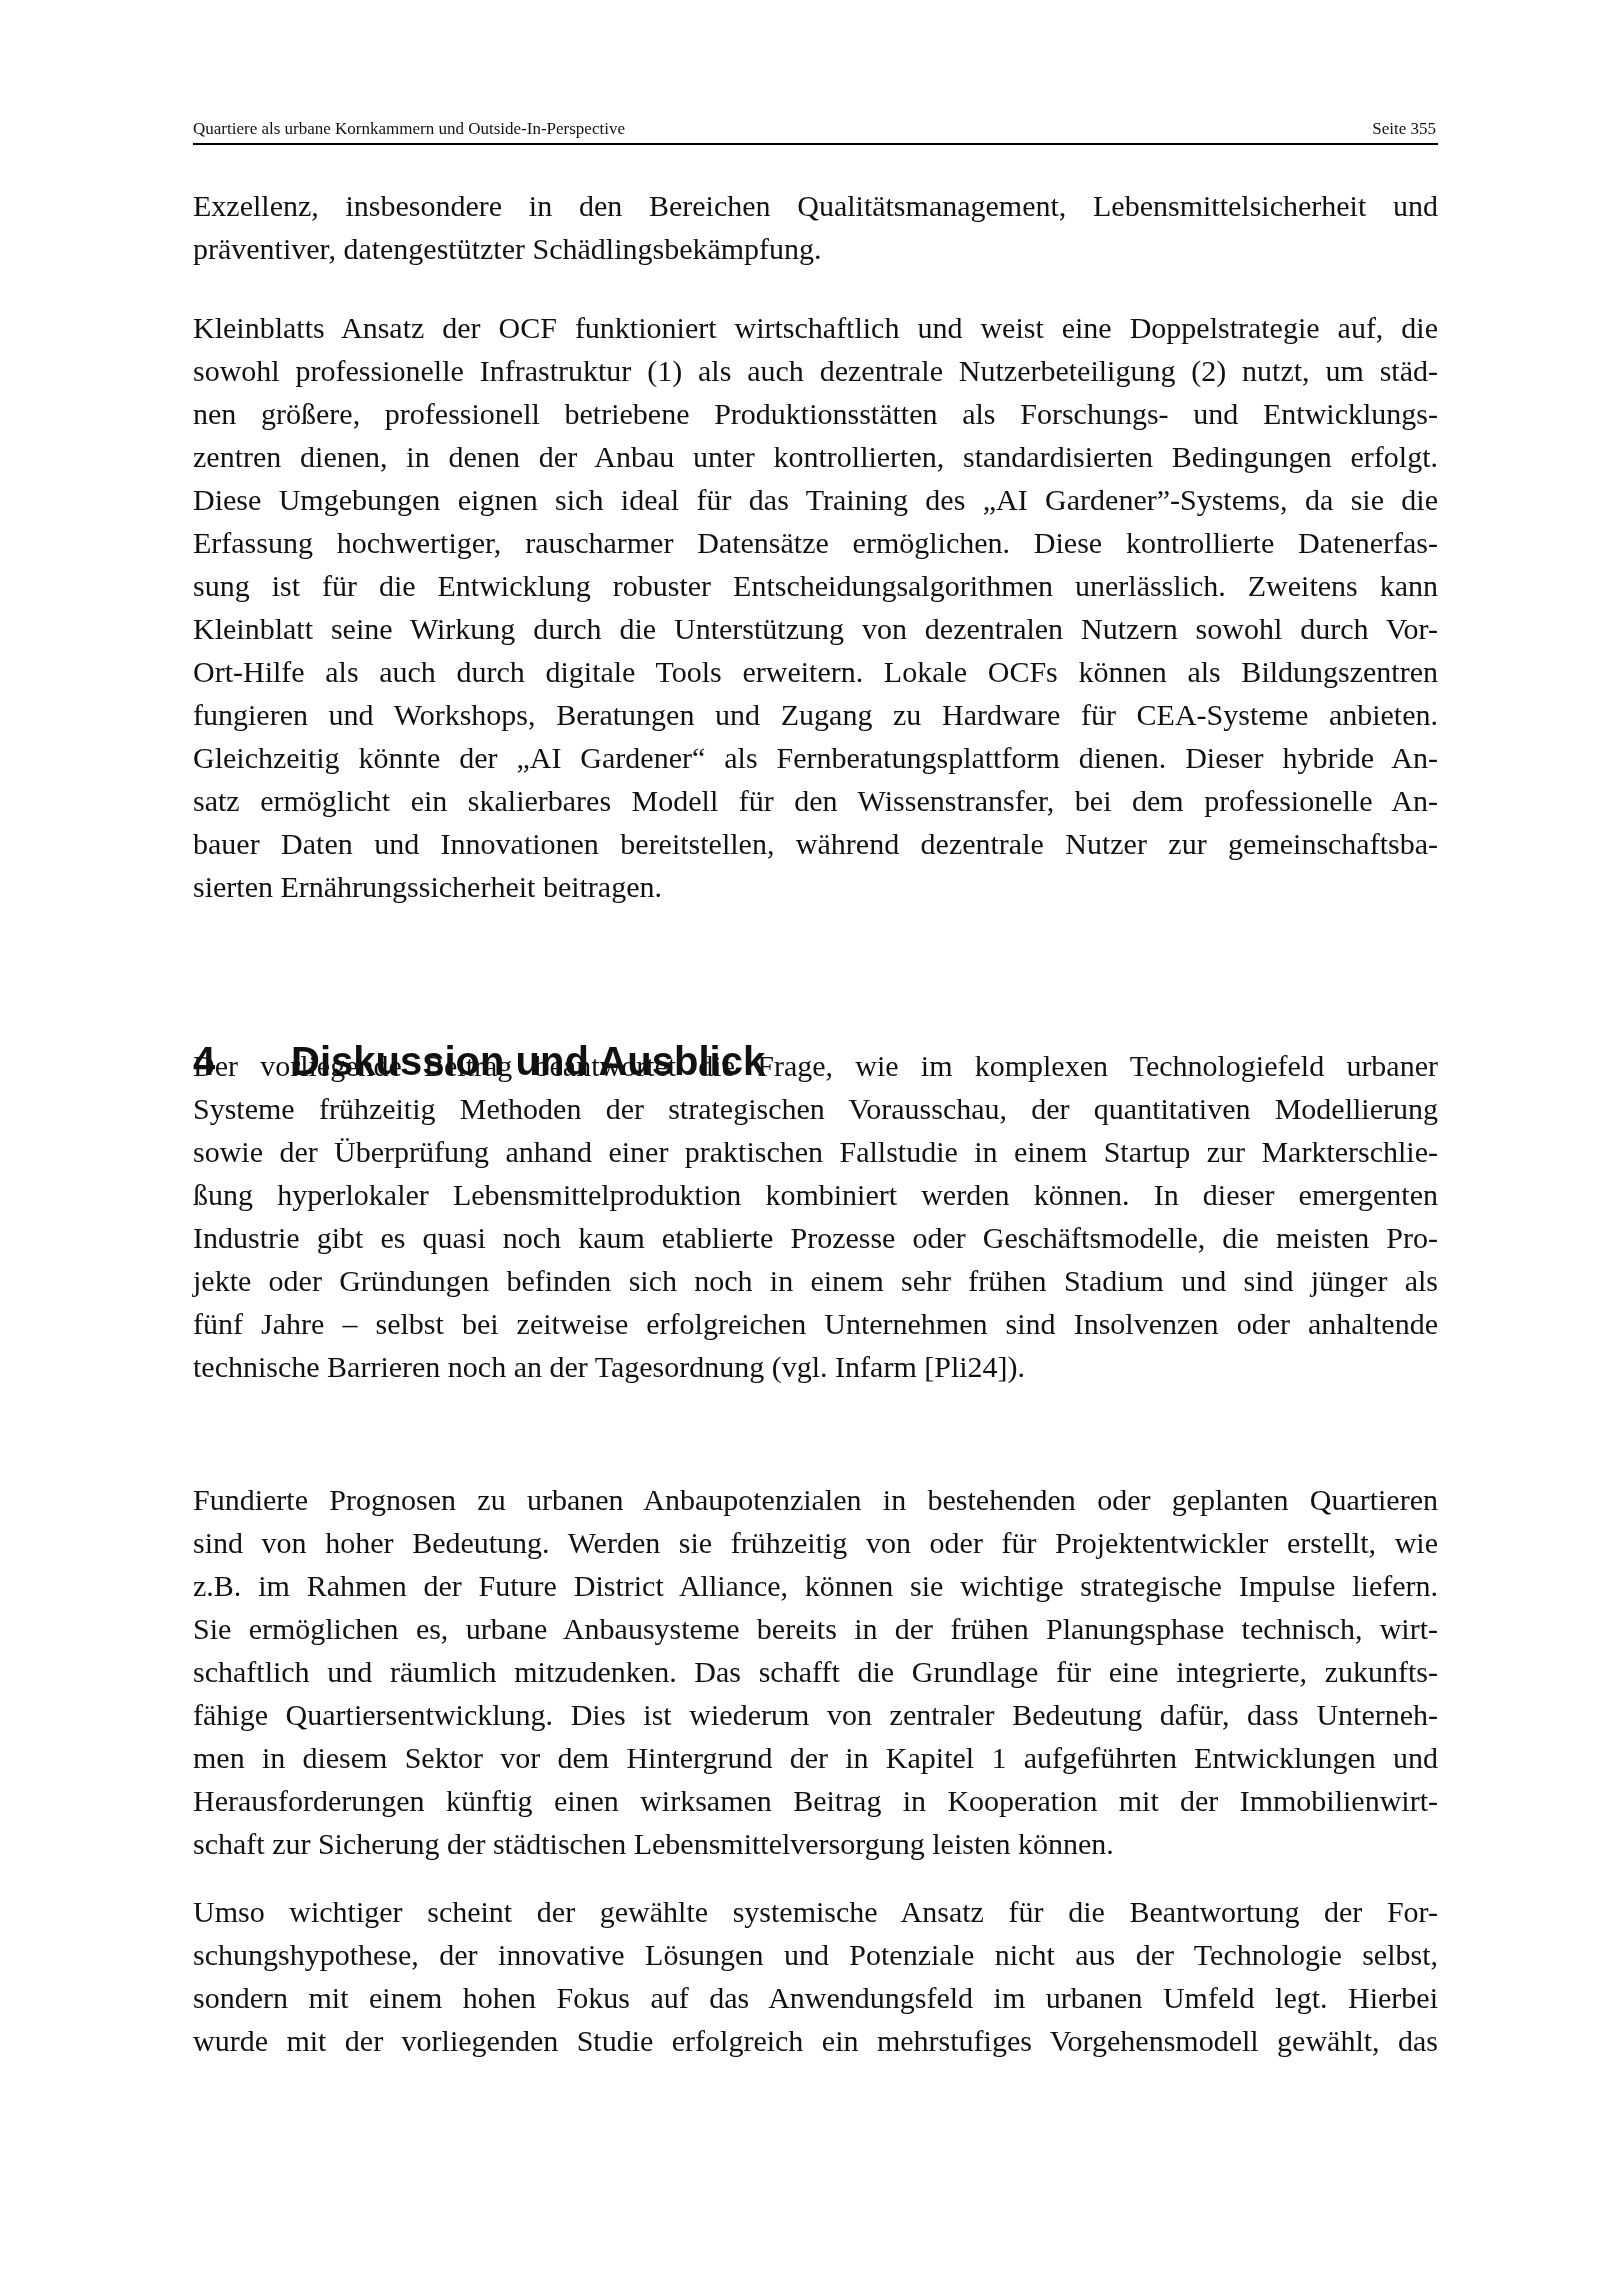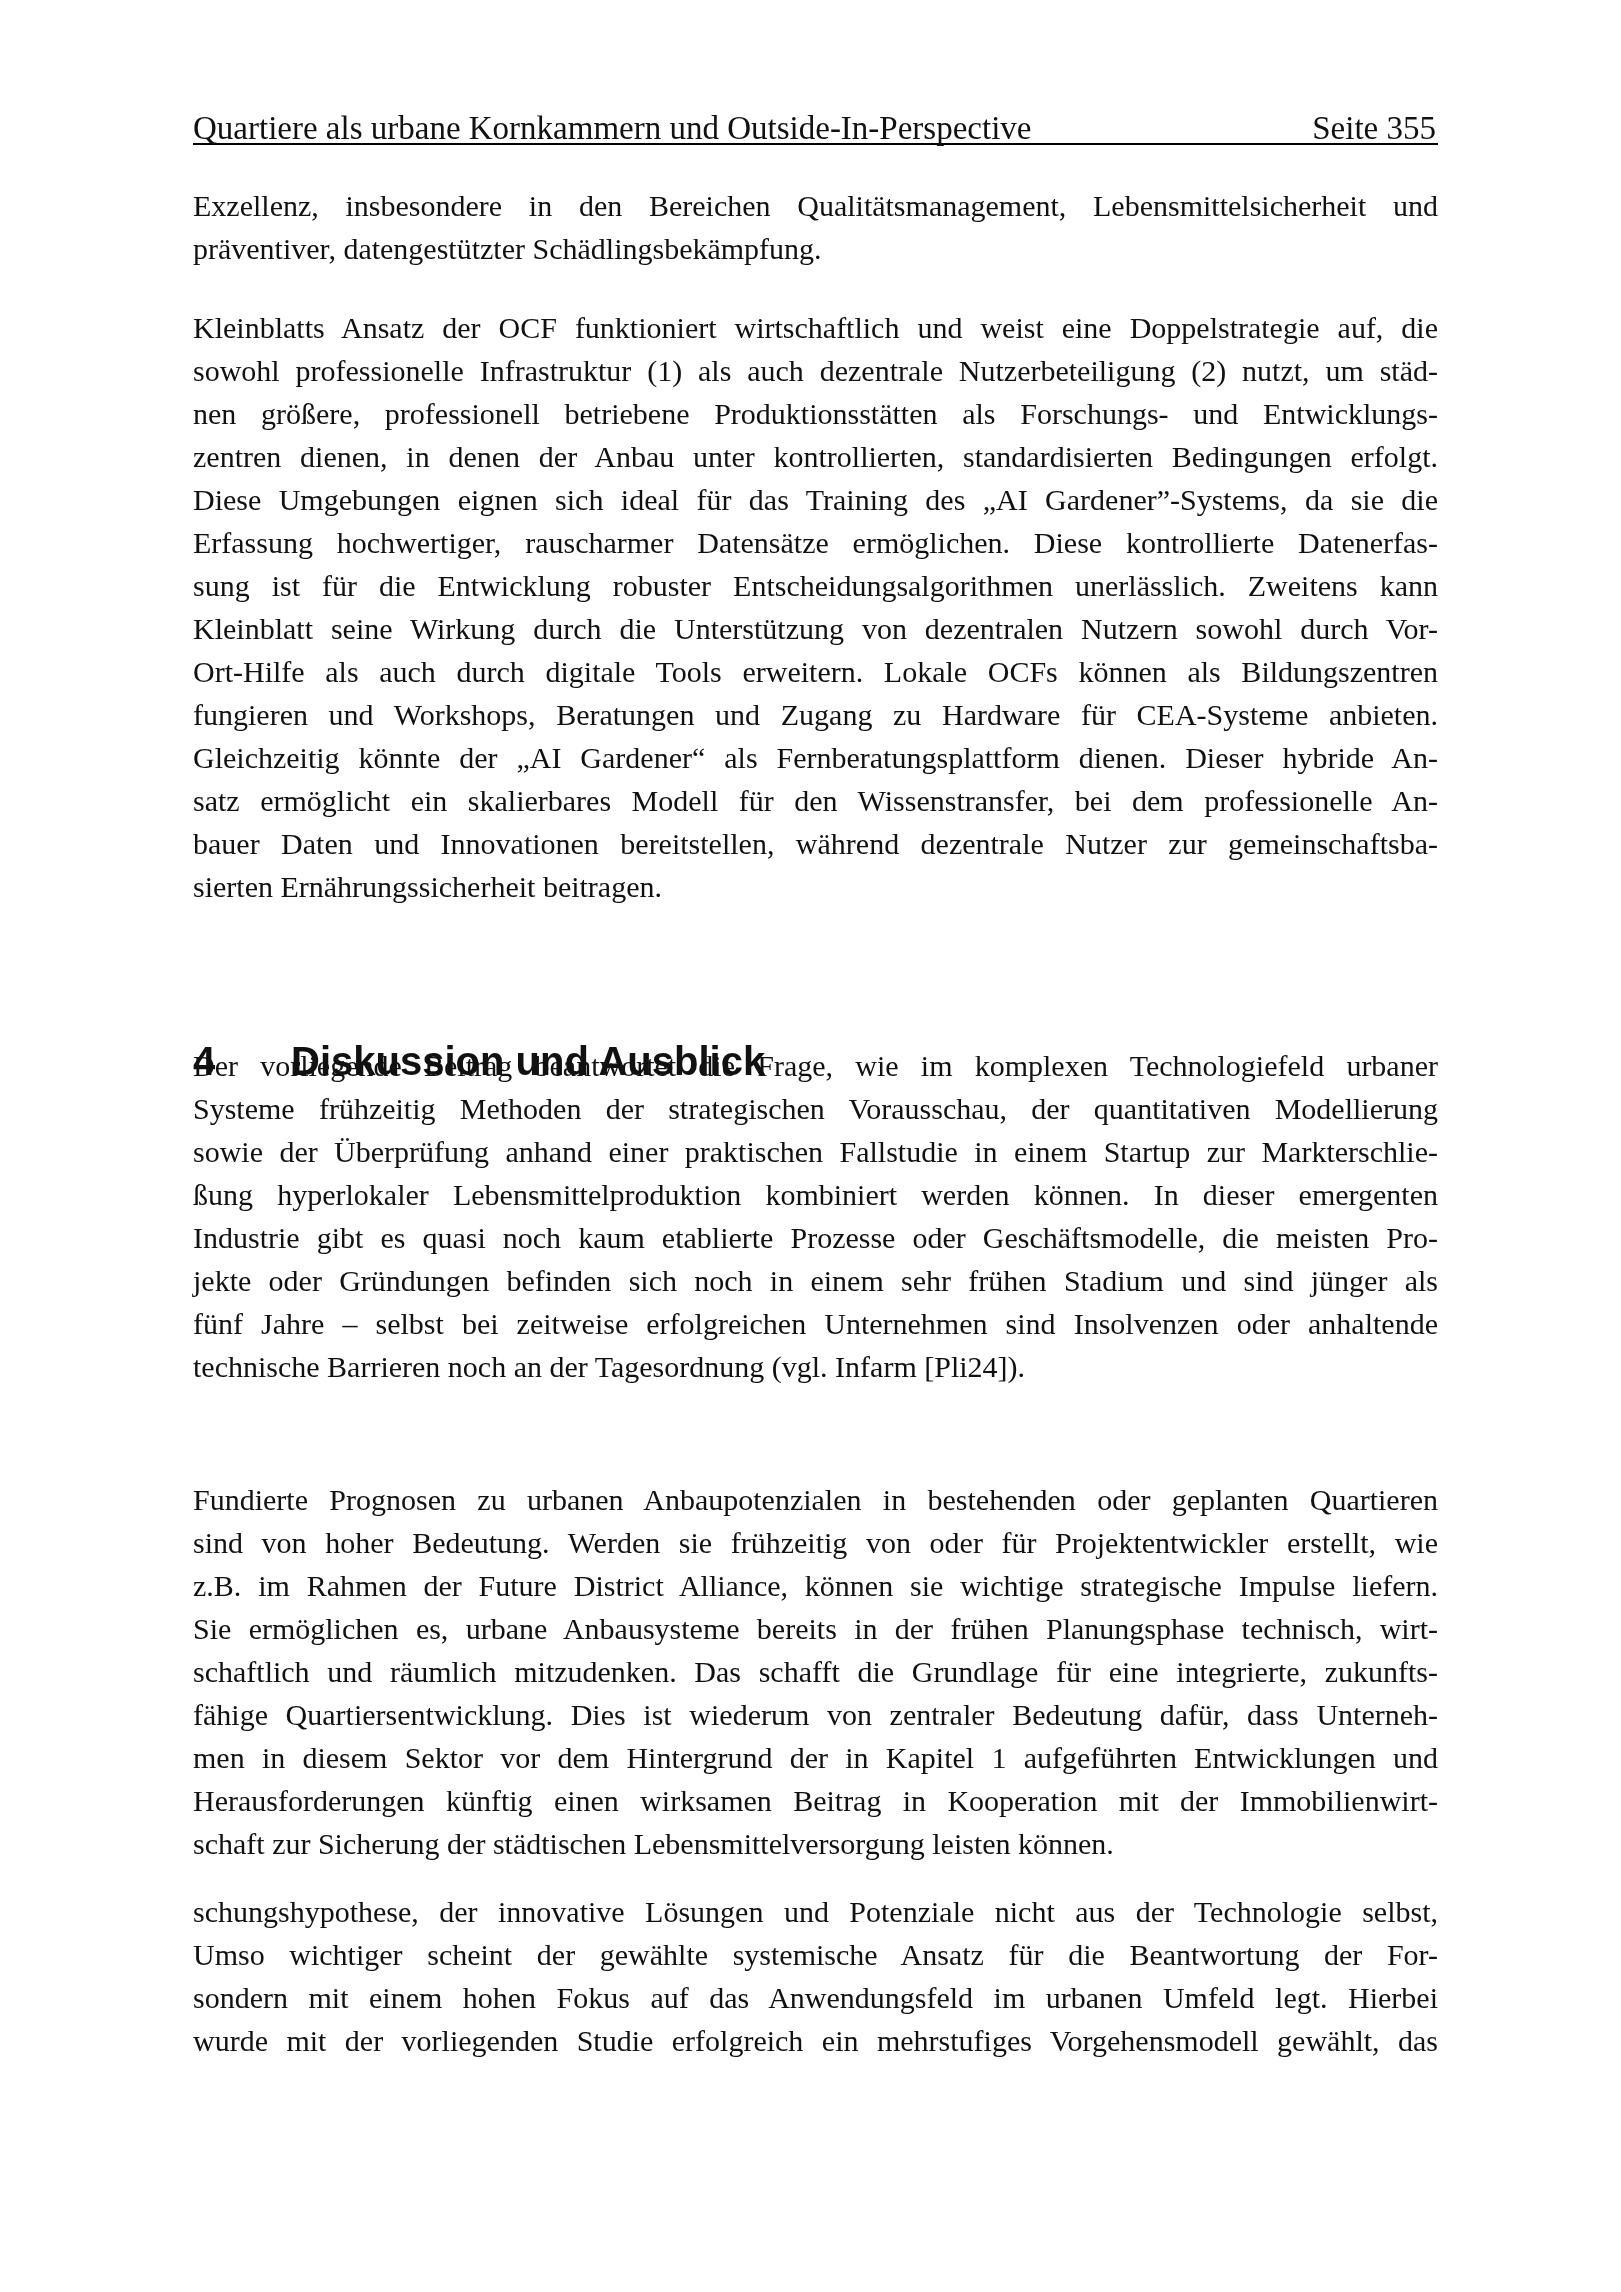--- a/index.html
+++ b/index.html
@@ -1,19 +1,19 @@
 <!DOCTYPE html>
 <html><head>
 <meta charset="utf-8">
 <style>
   html, body { margin: 0; padding: 0; background: #ffffff; }
   body { width: 1621px; height: 2293px; position: relative; overflow: hidden;
          font-family: "Liberation Serif", "DejaVu Serif", serif; color: #111; }
   .header { position: absolute; left: 193px; top: 110px; width: 1245px; height: 33px;
-            border-bottom: 2.9px solid #000; font-size: 33px; line-height: 29px; }
+            border-bottom: 2.9px solid #000; font-size: 17px; line-height: 29px; }
   .header .title { position: absolute; left: 0; top: 3.9px; }
   .header .page { position: absolute; right: 2px; top: 3.9px; }
   .block { position: absolute; left: 193px; width: 1245px; }
   .line { display: block; font-size: 30px; line-height: 43px; height: 43px;
           text-align: justify; text-align-last: justify; white-space: nowrap; }
   .line.last { text-align-last: left; }
   .line span { white-space: normal; }
   .heading { position: absolute; left: 193px; top: 1037px; font-family: "Liberation Sans", "DejaVu Sans", sans-serif;
              font-weight: bold; font-size: 40px; line-height: 49px; }
   .heading .num { display: inline-block; width: 98px; }
@@ -69,18 +69,18 @@
   <span class="line"><span>z.B. im Rahmen der Future District Alliance, können sie wichtige strategische Impulse liefern.</span></span>
   <span class="line"><span>Sie ermöglichen es, urbane Anbausysteme bereits in der frühen Planungsphase technisch, wirt-</span></span>
   <span class="line"><span>schaftlich und räumlich mitzudenken. Das schafft die Grundlage für eine integrierte, zukunfts-</span></span>
   <span class="line"><span>fähige Quartiersentwicklung. Dies ist wiederum von zentraler Bedeutung dafür, dass Unterneh-</span></span>
   <span class="line"><span>men in diesem Sektor vor dem Hintergrund der in Kapitel 1 aufgeführten Entwicklungen und</span></span>
   <span class="line"><span>Herausforderungen künftig einen wirksamen Beitrag in Kooperation mit der Immobilienwirt-</span></span>
   <span class="line last"><span>schaft zur Sicherung der städtischen Lebensmittelversorgung leisten können.</span></span>
 </div>
 
 <div class="block" style="top:1890px;">
+  <span class="line"><span>Umso wichtiger scheint der gewählte systemische Ansatz für die Beantwortung der For-</span></span>
   <span class="line"><span>schungshypothese, der innovative Lösungen und Potenziale nicht aus der Technologie selbst,</span></span>
-  <span class="line"><span>Umso wichtiger scheint der gewählte systemische Ansatz für die Beantwortung der For-</span></span>
   <span class="line"><span>sondern mit einem hohen Fokus auf das Anwendungsfeld im urbanen Umfeld legt. Hierbei</span></span>
   <span class="line"><span>wurde mit der vorliegenden Studie erfolgreich ein mehrstufiges Vorgehensmodell gewählt, das</span></span>
 </div>
 
 
 </body></html>

